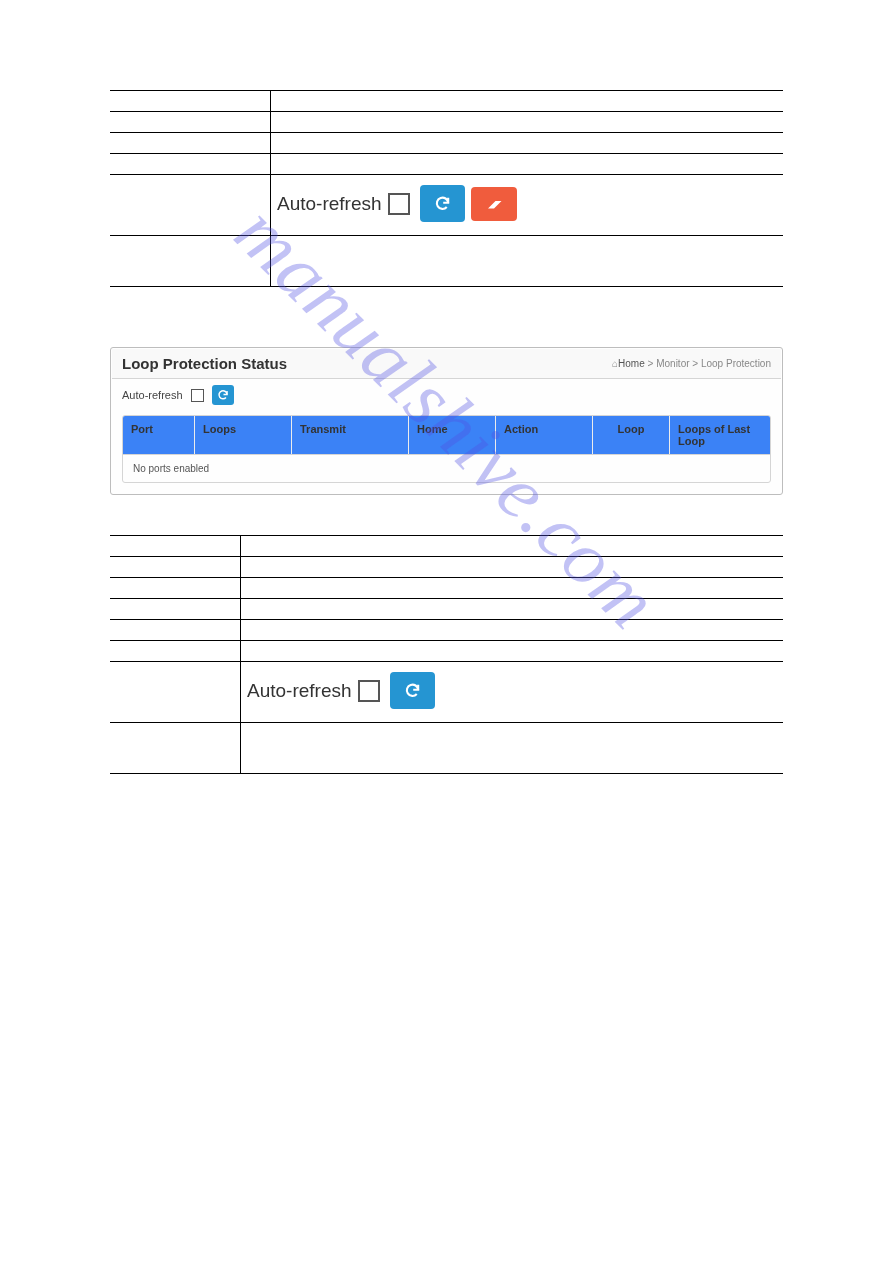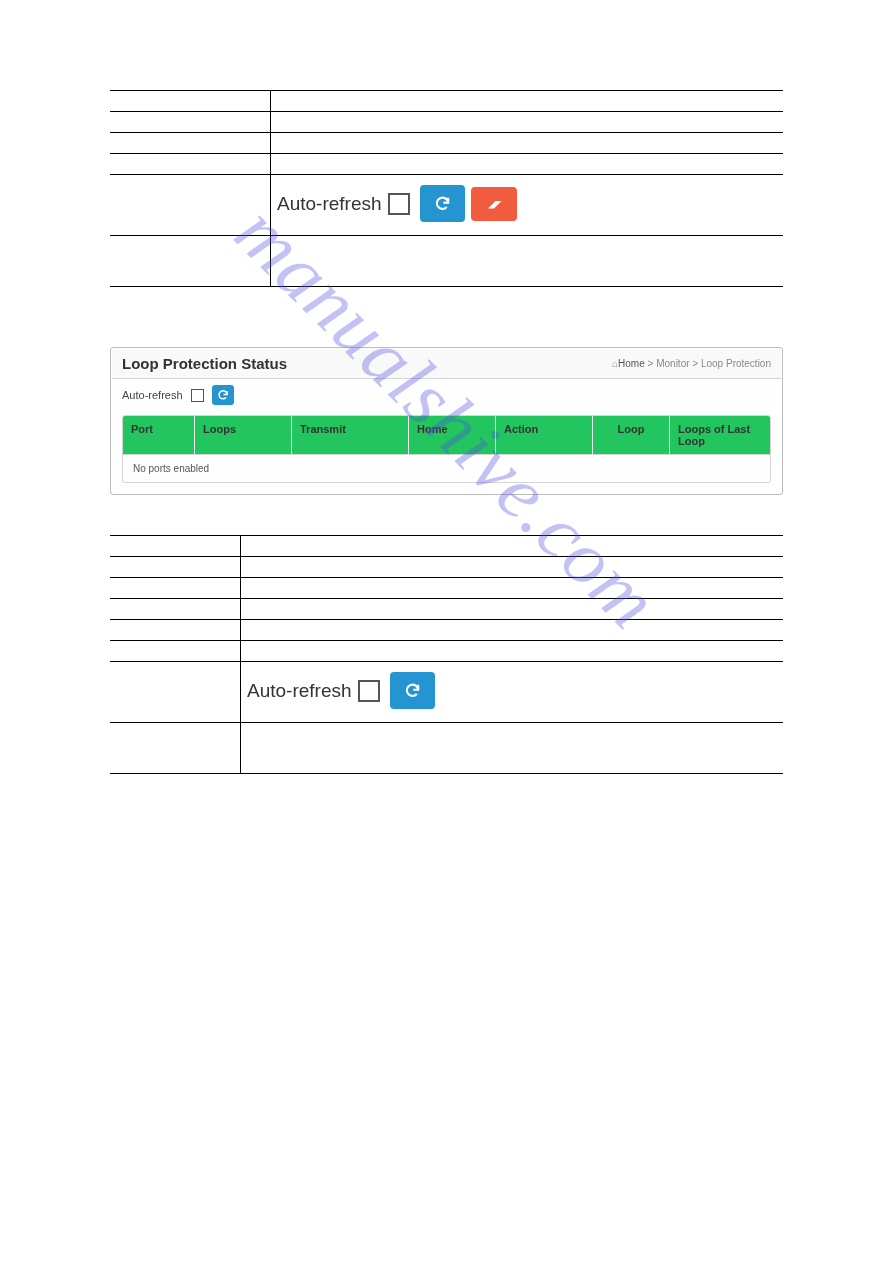--- a/index.html
+++ b/index.html
@@ -120,21 +120,21 @@
     vertical-align: middle;
   }
   .panel-table {
     border: 1px solid #d5d5d5;
     border-radius: 3px;
     margin: 4px 10px 10px 10px;
     overflow: hidden;
   }
   .pt-head {
     display: flex;
-    background: #22c55e;
+    background: #3b82f6;
     border-bottom: 1px solid #d5d5d5;
     font-weight: bold;
     font-size: 11px;
     color: #333;
   }
   .pt-head > div {
     padding: 7px 8px;
     border-right: 1px solid #ececec;
   }
   .pt-head > div:last-child { border-right: none; flex: 1; }

